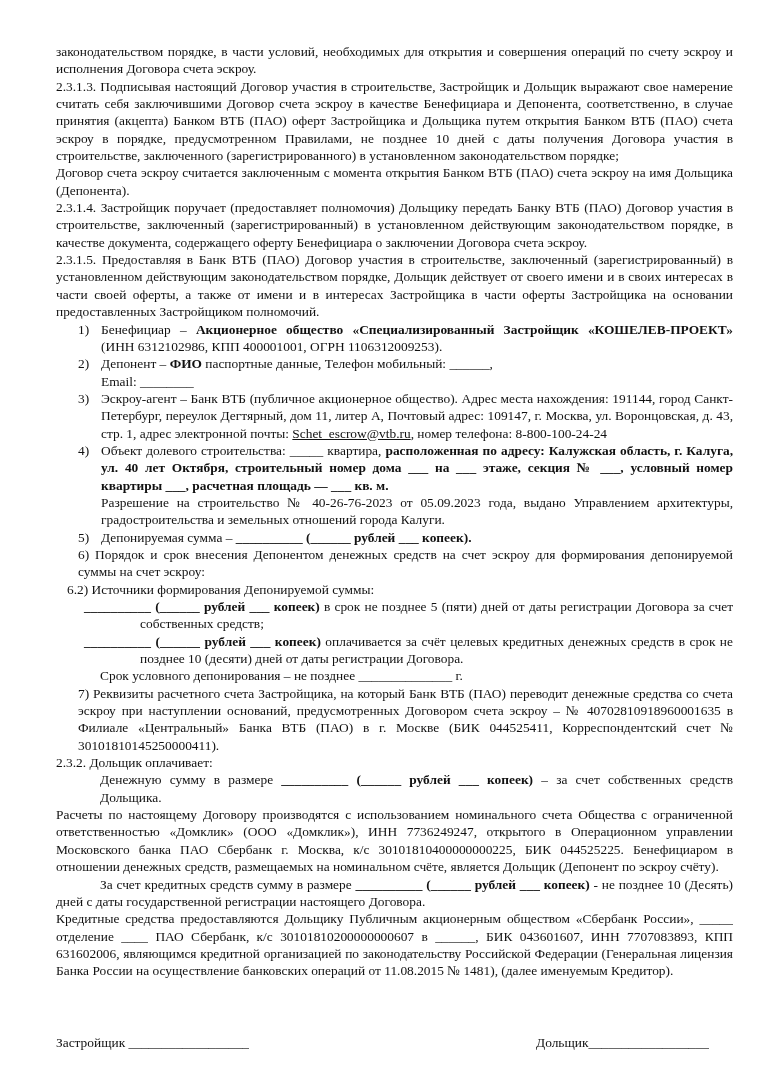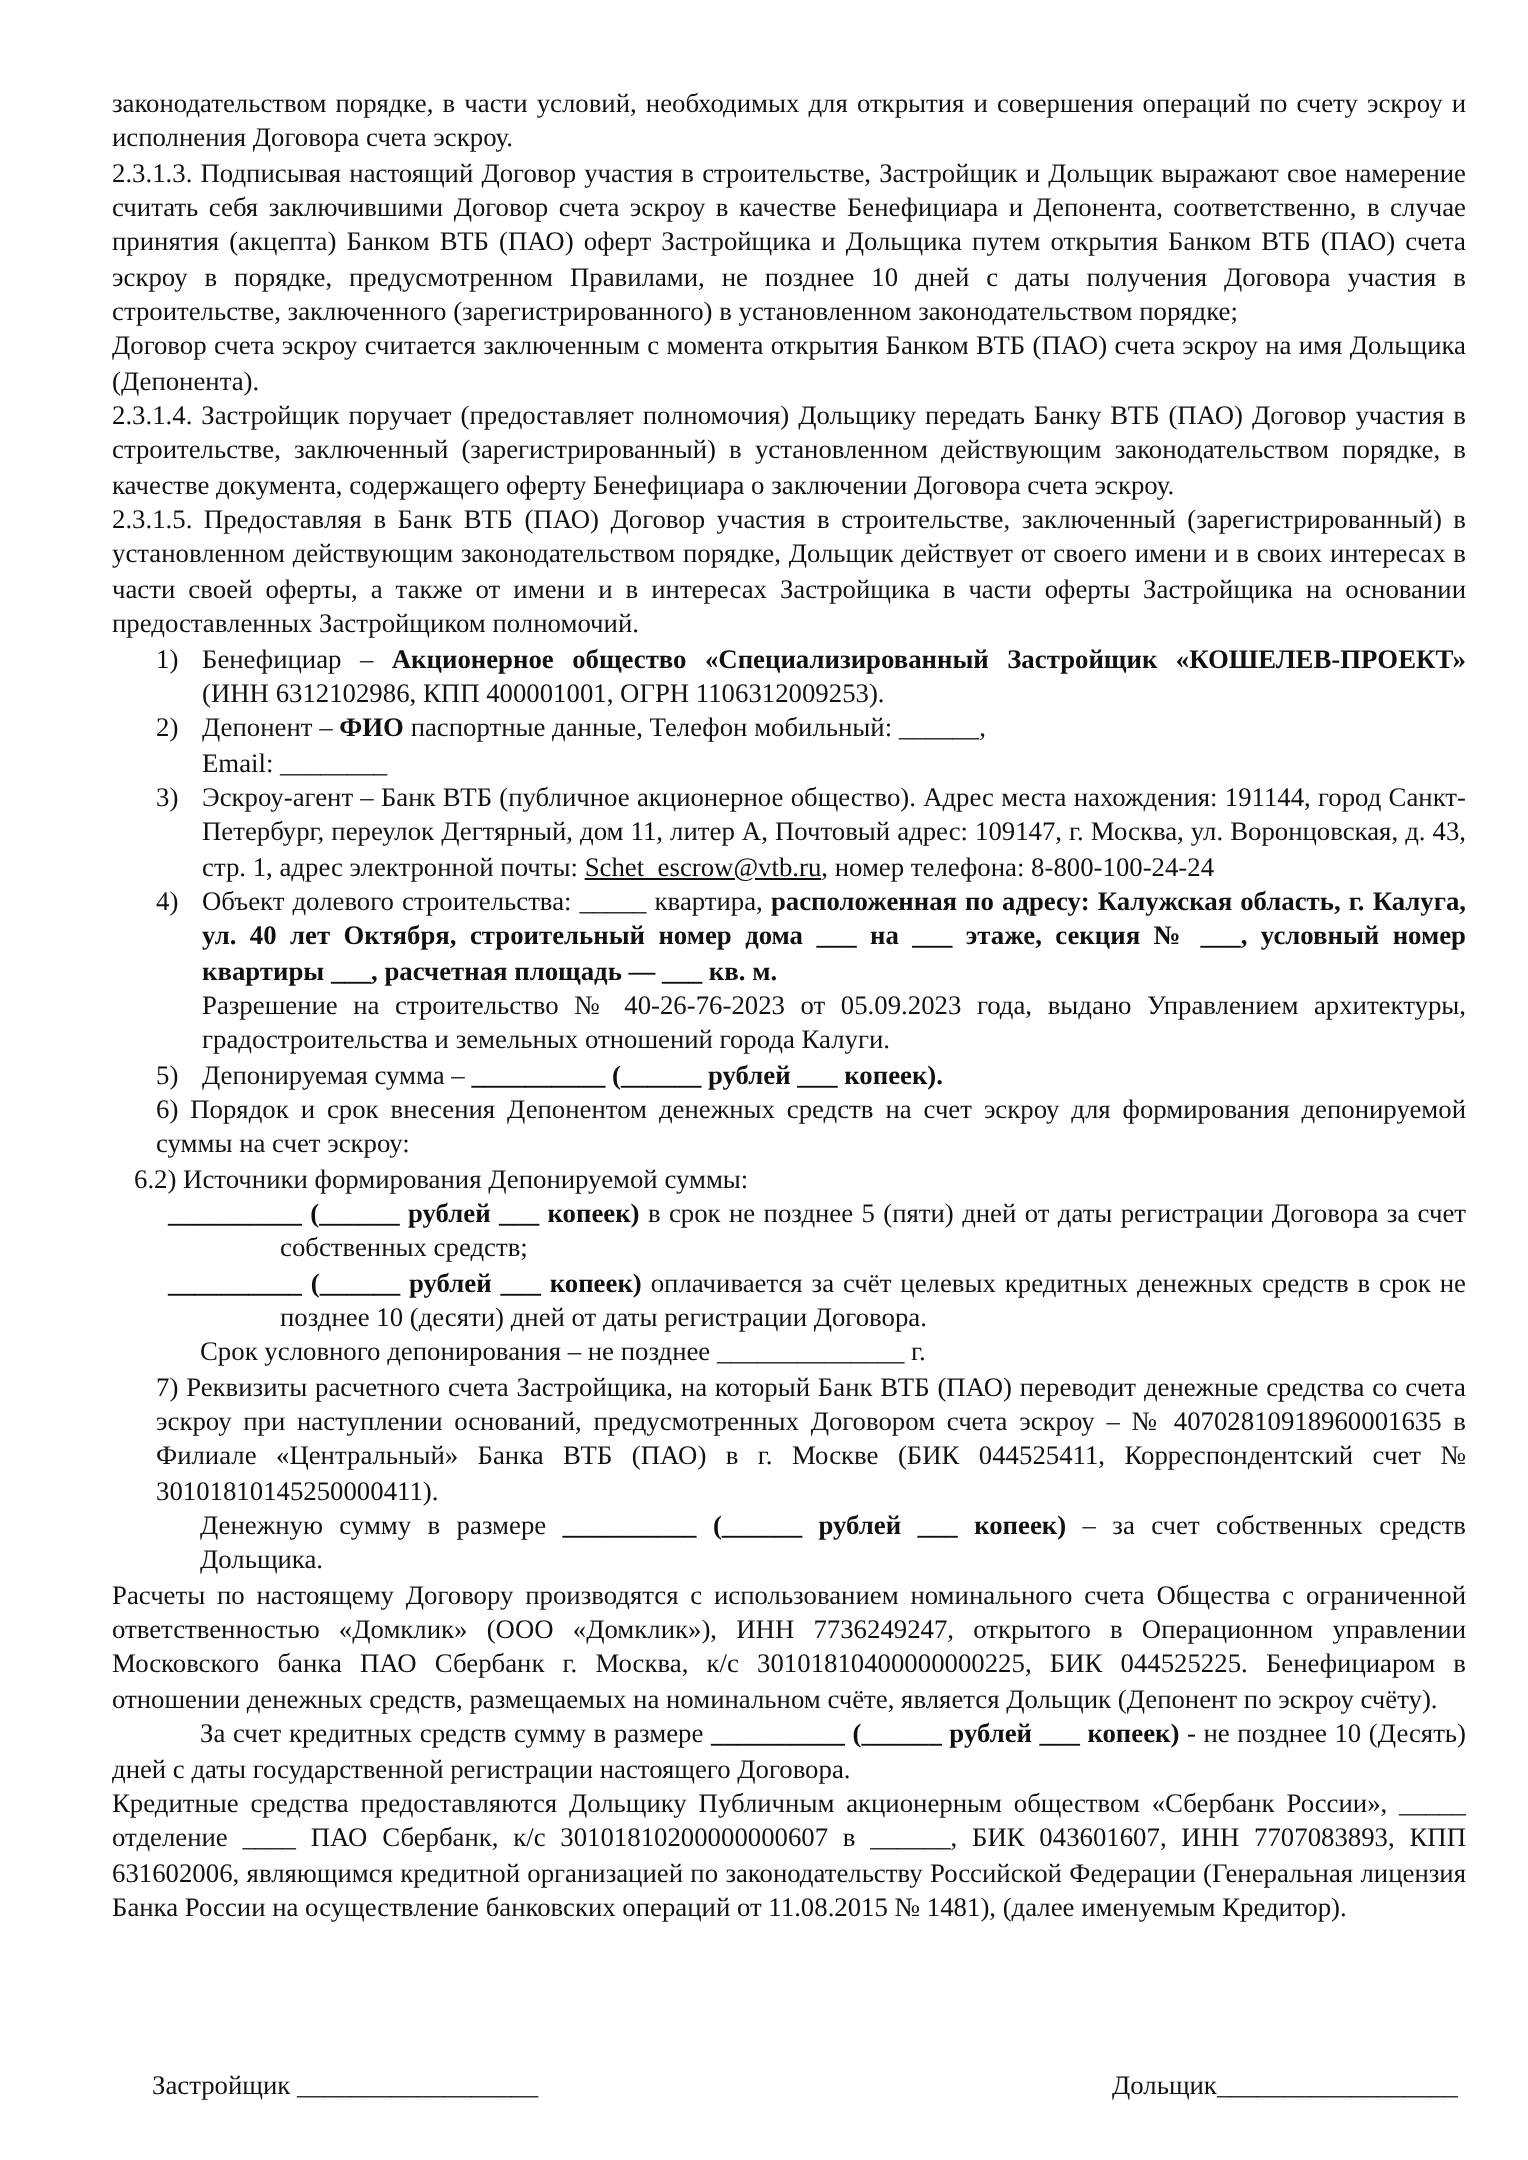--- a/index.html
+++ b/index.html
@@ -60,25 +60,26 @@
     <span class="num">5)</span>
     <span>Депонируемая сумма – </span><b>__________ (______ рублей ___ копеек).</b>
   </div>
 
   <p class="p ind6">6) Порядок и срок внесения Депонентом денежных средств на счет эскроу для формирования депонируемой суммы на счет эскроу:</p>
   <p class="p sub">6.2) Источники формирования Депонируемой суммы:</p>
   <p class="p src"><b>__________ (______ рублей ___ копеек)</b><span> в срок не позднее 5 (пяти) дней от даты регистрации Договора за счет собственных средств;</span></p>
   <p class="p src"><b>__________ (______ рублей ___ копеек)</b><span> оплачивается за счёт целевых кредитных денежных средств в срок не позднее 10 (десяти) дней от даты регистрации Договора.</span></p>
   <p class="p srok">Срок условного депонирования – не позднее ______________ г.</p>
   <p class="p p7">7) Реквизиты расчетного счета Застройщика, на который Банк ВТБ (ПАО) переводит денежные средства со счета эскроу при наступлении оснований, предусмотренных Договором счета эскроу – № 40702810918960001635 в Филиале «Центральный» Банка ВТБ (ПАО) в г. Москве (БИК 044525411, Корреспондентский счет № 30101810145250000411).</p>
+  <p class="p">2.3.2. Дольщик оплачивает:</p>
   <p class="p srok"><span>Денежную сумму в размере </span><b>__________ (______ рублей ___ копеек)</b><span> – за счет собственных средств Дольщика.</span></p>
   <p class="p">Расчеты по настоящему Договору производятся с использованием номинального счета Общества с ограниченной ответственностью «Домклик» (ООО «Домклик»), ИНН 7736249247, открытого в Операционном управлении Московского банка ПАО Сбербанк г. Москва, к/с 30101810400000000225, БИК 044525225. Бенефициаром в отношении денежных средств, размещаемых на номинальном счёте, является Дольщик (Депонент по эскроу счёту).</p>
   <p class="p tab"><span>За счет кредитных средств сумму в размере </span><b>__________ (______ рублей ___ копеек)</b><span> - не позднее 10 (Десять) дней с даты государственной регистрации настоящего Договора.</span></p>
   <p class="p">Кредитные средства предоставляются Дольщику Публичным акционерным обществом «Сбербанк России», _____ отделение ____ ПАО Сбербанк, к/с 30101810200000000607 в ______, БИК 043601607, ИНН 7707083893, КПП 631602006, являющимся кредитной организацией по законодательству Российской Федерации (Генеральная лицензия Банка России на осуществление банковских операций от 11.08.2015 № 1481), (далее именуемым Кредитор).</p>
 
 </div>
 
-<div class="page" style="top:0;height:827px;pointer-events:none;margin-left:20px;">
+<div class="page" style="top:0;height:827px;pointer-events:none;">
   <div class="sign">
     <span class="l"><span>Застройщик</span> <span>__________________</span></span>
     <span class="r"><span>Дольщик</span><span>__________________</span></span>
   </div>
 </div>
 
 </body></html>

